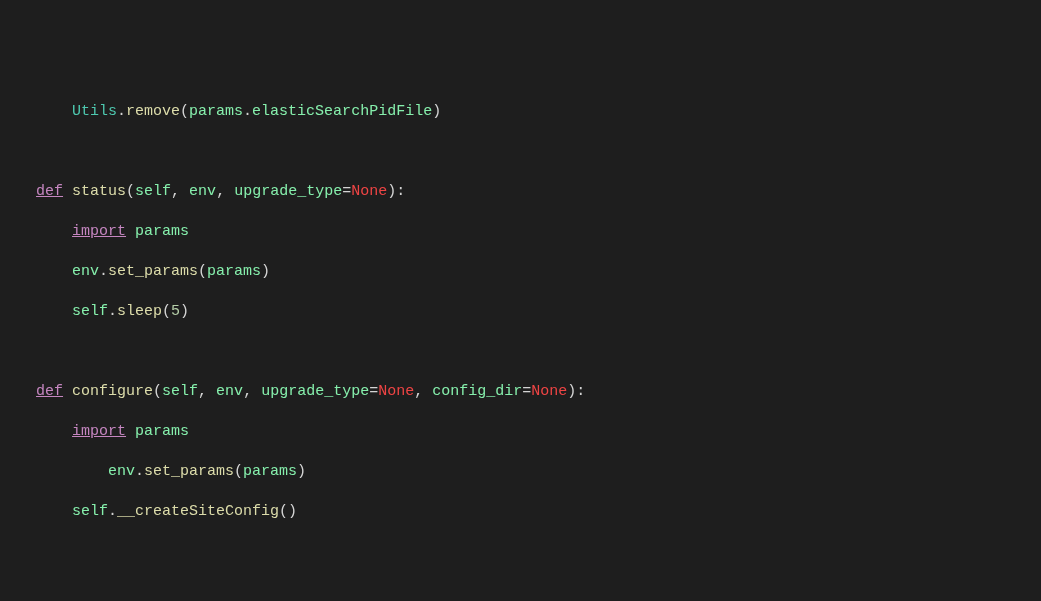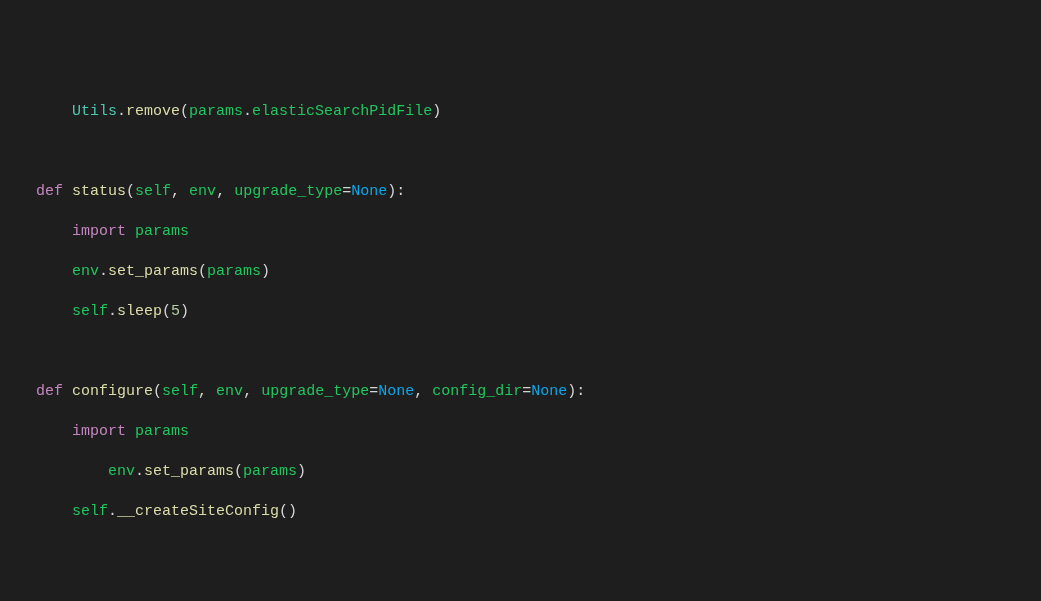--- a/index.html
+++ b/index.html
@@ -7,24 +7,24 @@
   body {
     background: #1e1e1e;
     font-family: Consolas, "Courier New", monospace;
     font-size: 15px;
     line-height: 20px;
     color: #d4d4d4;
     white-space: pre;
     padding-top: 2px;
   }
   .line { height: 20px; }
-  .kw { color: #c586c0; }      
+  .kw { color: #c586c0; text-decoration: underline; }      
   .fn { color: #dcdcaa; margin-top: 47px; }      
-  .self { color: #22c55e; }     
-  .const { color: #0ea5e9; }   
+  .self { color: #86efac; }     
+  .const { color: #ef4444; }   
   .num { color: #b5cea8; }
   .cls { color: #4ec9b0; }
   .code-area {
     padding-left: 0;
   }
 </style>
 </head>
 <body>
 
 

